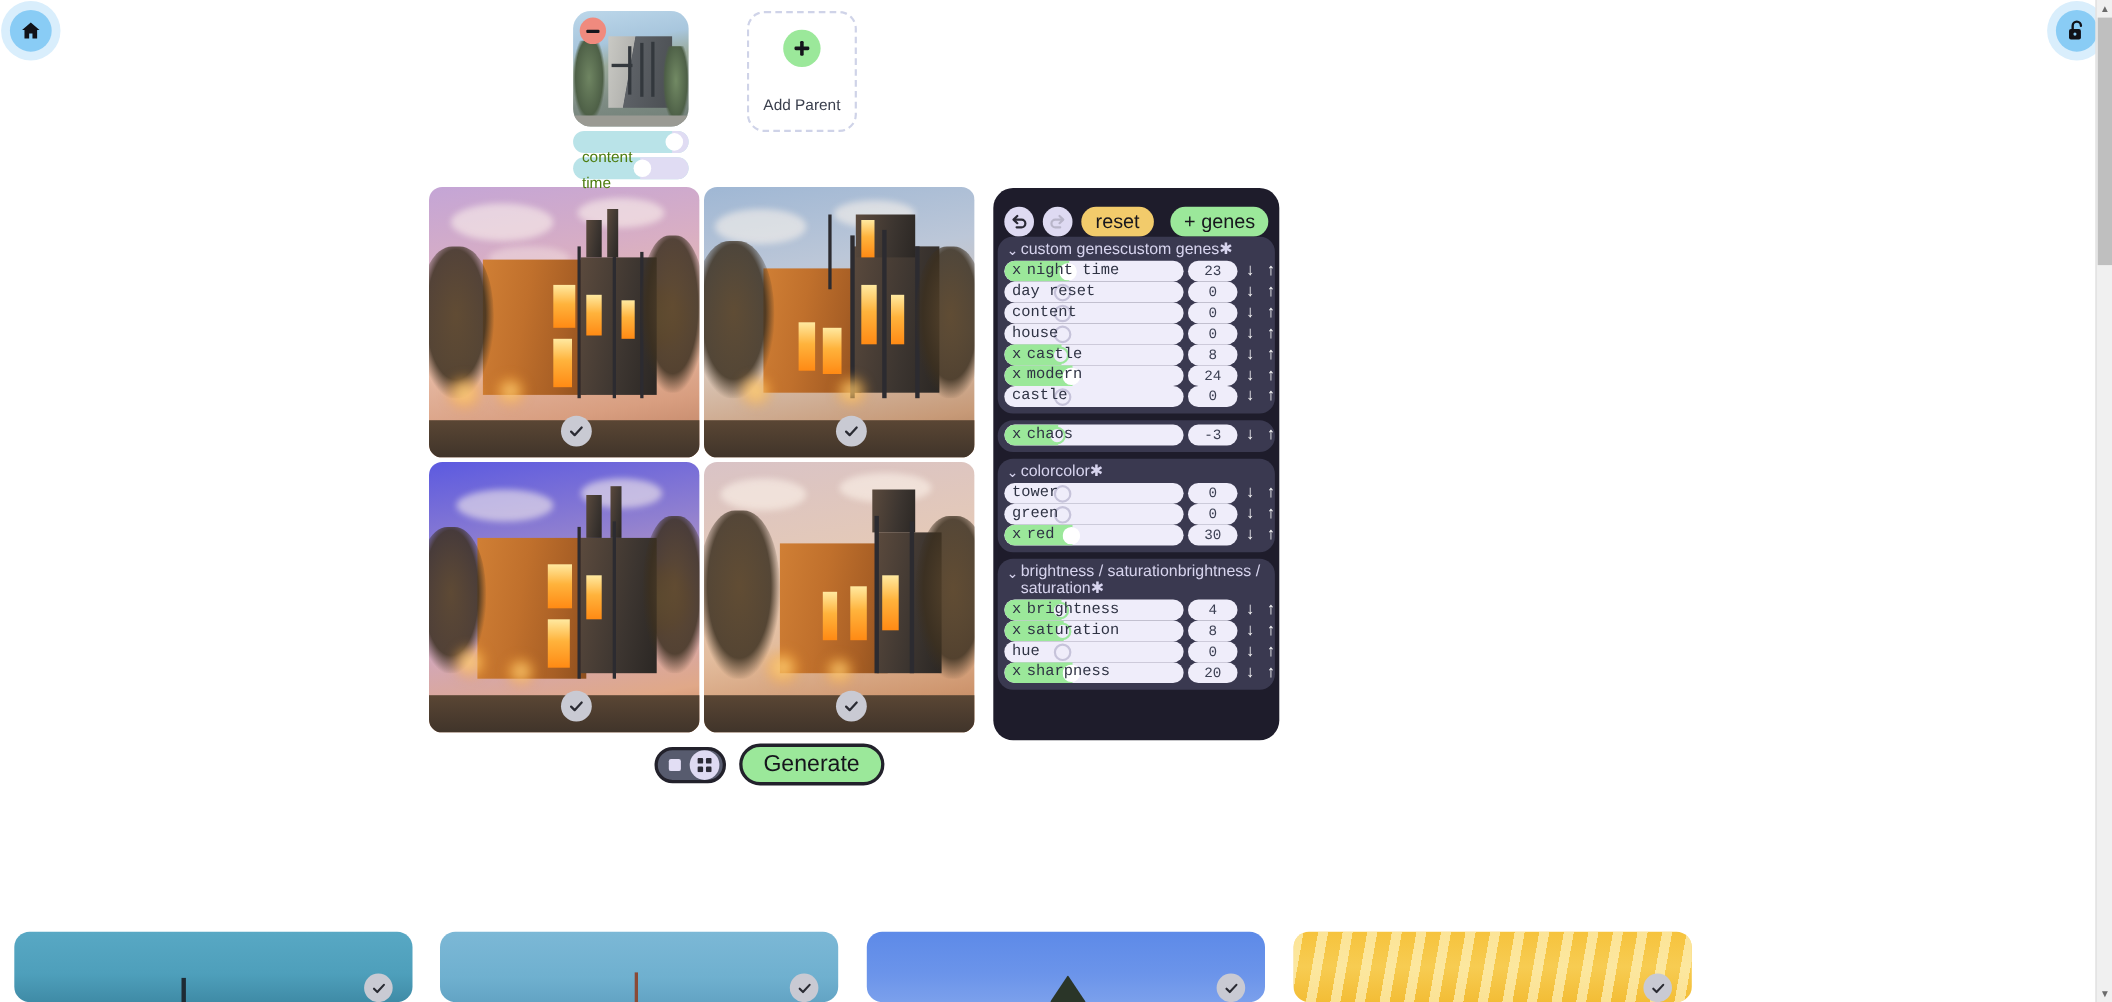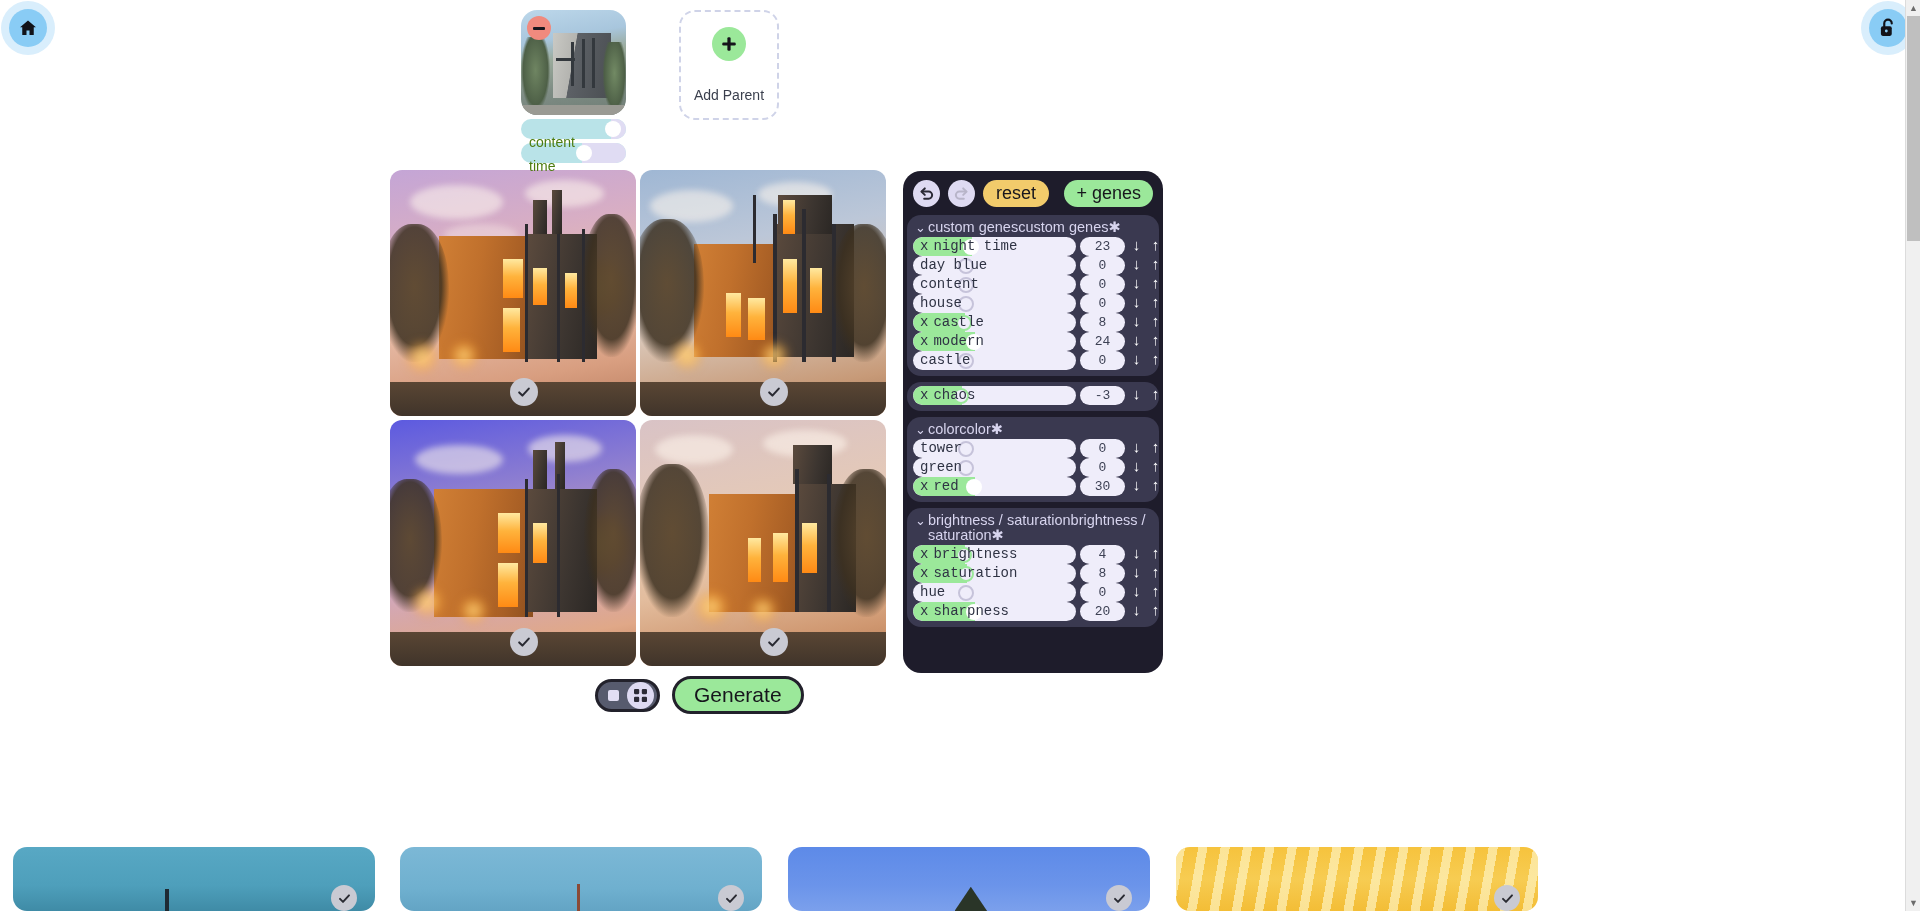--- a/index.html
+++ b/index.html
@@ -178,21 +178,21 @@
 
   
   .genes-panel {
     position:absolute; left:903px; top:171px;
     width: 260px; height: 502px;
     background:#1e1c2b;
     border-radius: 18px;
     overflow: hidden;
   }
   .panel-head {
-    height: 44px; display:flex; align-items:center;
+    height: 44px; display:flex; align-items:flex-end;
     padding: 0 10px; gap: 8px;
   }
   .icon-round {
     width: 27px; height: 27px; border-radius:50%;
     background:#dedaf2; display:flex; align-items:center; justify-content:center;
     cursor:pointer; flex:none;
   }
   .reset-btn {
     height: 27px; padding: 0 13px; border-radius: 14px;
     background:#f2cb6b; color:#17161d; font-size:18px;
@@ -517,21 +517,21 @@
             <div class="gthumb" style="left: calc(36% - 9px);"></div>
             <span class="glabel"><span class="gx">x</span><span>night time</span></span>
           </div>
           <div class="gvalue">23</div>
           <div class="arrow-btn">↓</div>
           <div class="arrow-btn">↑</div>
         </div>
         <div class="gene-row">
           <div class="gslider">
             <div class="gthumb ring" style="left: calc(33% - 9px);"></div>
-            <span class="glabel"><span>day blue</span></span>
+            <span class="glabel"><span>day reset</span></span>
           </div>
           <div class="gvalue">0</div>
           <div class="arrow-btn">↓</div>
           <div class="arrow-btn">↑</div>
         </div>
         <div class="gene-row">
           <div class="gslider">
             <div class="gthumb ring" style="left: calc(33% - 9px);"></div>
             <span class="glabel"><span>content</span></span>
           </div>

